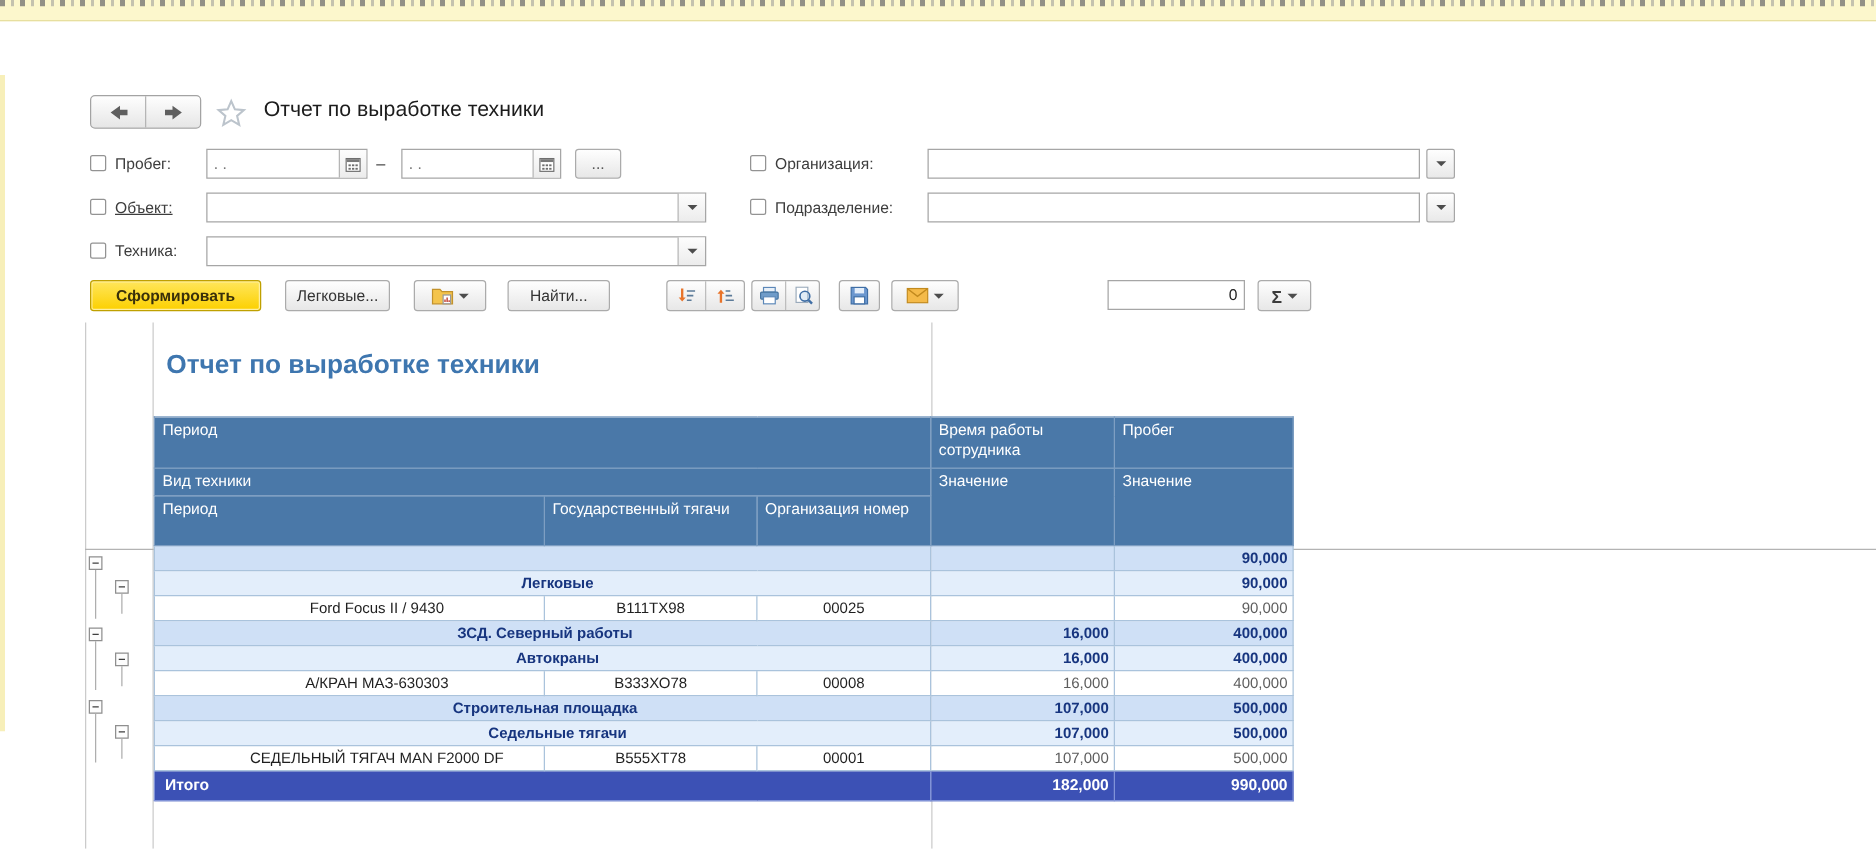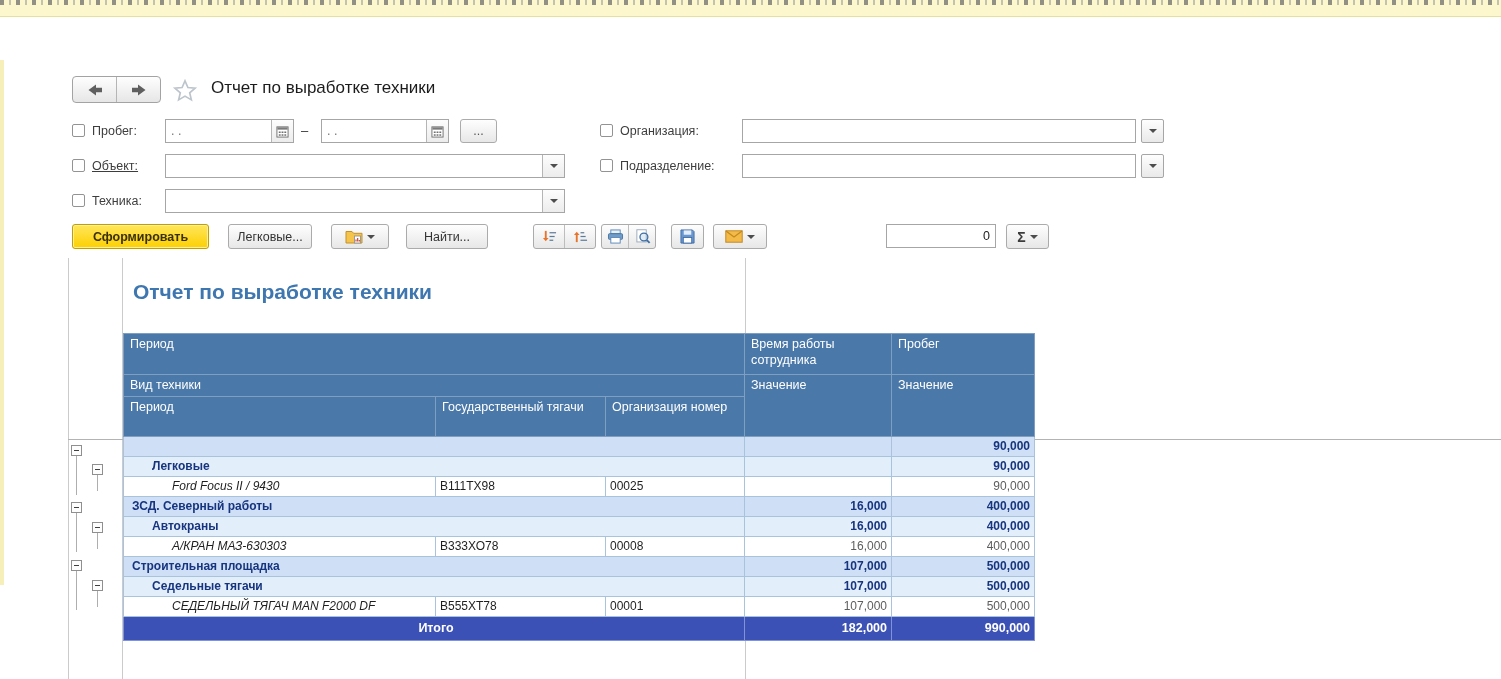--- a/index.html
+++ b/index.html
@@ -57,32 +57,32 @@
   .hguide{position:absolute;height:1px;background:#b3b3b3;}
 
   .reptitle{position:absolute;left:133px;top:280px;font-size:21px;font-weight:bold;color:#3e76af;white-space:nowrap;}
 
   
   #report-table{position:absolute;left:123px;top:333px;width:911px;border-collapse:collapse;table-layout:fixed;
     font-family:"Liberation Sans",sans-serif;font-size:12px;}
   #report-table thead td{background:#4a78a8;color:#fff;border:1px solid #7e9ec2;font-size:12.5px;font-weight:normal;
     text-align:left;vertical-align:top;padding:2px 6px;line-height:16px;}
   #report-table tbody td{border:1px solid #aac3dc;height:19px;padding:0 4px;white-space:nowrap;overflow:hidden;
-    line-height:19px;}
+    line-height:19px;text-align:center;}
   #report-table tbody tr.lvl1 td{background:#cfe0f6;color:#17357f;font-weight:bold;}
   #report-table tbody tr.lvl2 td{background:#e3eefb;color:#17357f;font-weight:bold;}
   #report-table tbody tr.lvl3 td{background:#fff;color:#1f1f1f;font-weight:normal;}
   #report-table tbody tr.lvl3 td.num{color:#5d5d5d;}
   #report-table td.num{text-align:right;}
   #report-table tbody tr.lvl1 td.name{padding-left:8px;}
   #report-table tbody tr.lvl2 td.name{padding-left:28px;}
-  #report-table tbody tr.lvl3 td.name{padding-left:48px;font-style:italic;}
+  #report-table tbody tr.lvl3 td.name{padding-left:48px;}
   #report-table tfoot td{background:#3c51b5;color:#fff;font-weight:bold;font-size:12.5px;height:23px;
     border:1px solid #8193d8;line-height:23px;padding:0 4px;}
-  #report-table tfoot td.name{padding-left:8px;text-align:center;}
+  #report-table tfoot td.name{padding-left:8px;}
   .h41{height:41px;} .h22{height:22px;} .h40{height:40px;}
 
   
   .treebox{position:absolute;width:11px;height:11px;box-sizing:border-box;border:1px solid #8f8f8f;background:#fdfdfd;}
   .treebox::after{content:"";position:absolute;left:2px;right:2px;top:4px;height:1px;background:#3f3f3f;}
   .treeline{position:absolute;width:1px;background:#aeaeae;}
 
   svg{display:block;}
 </style>
 </head>

